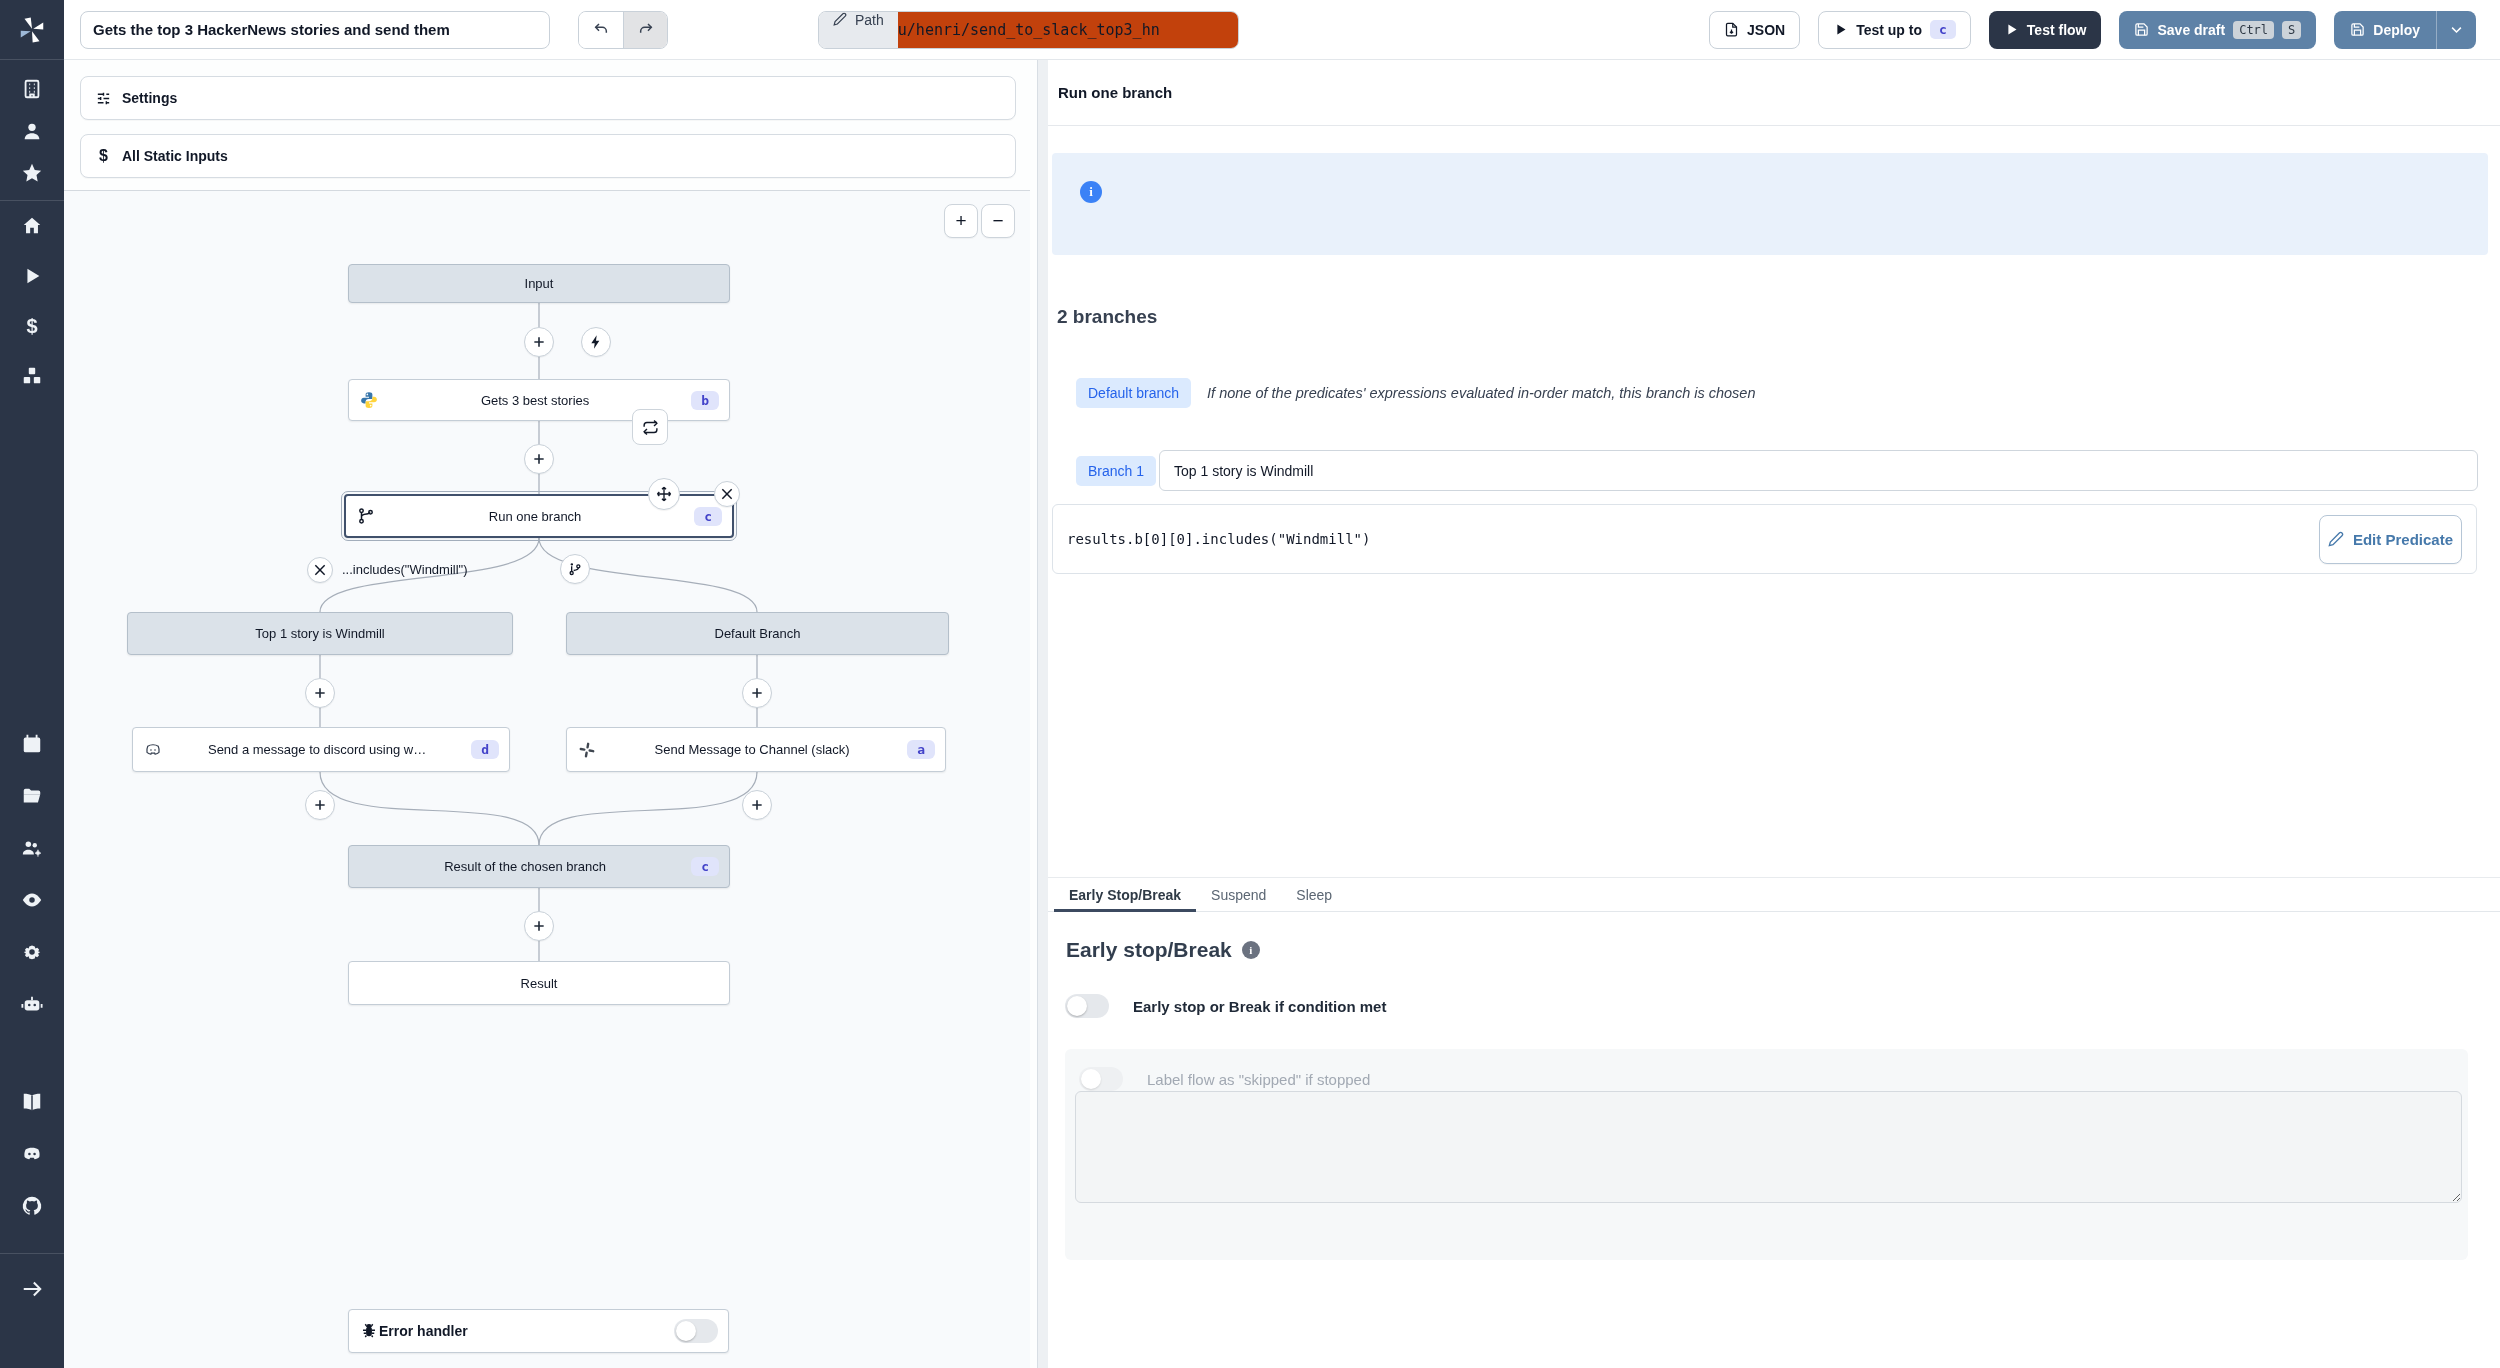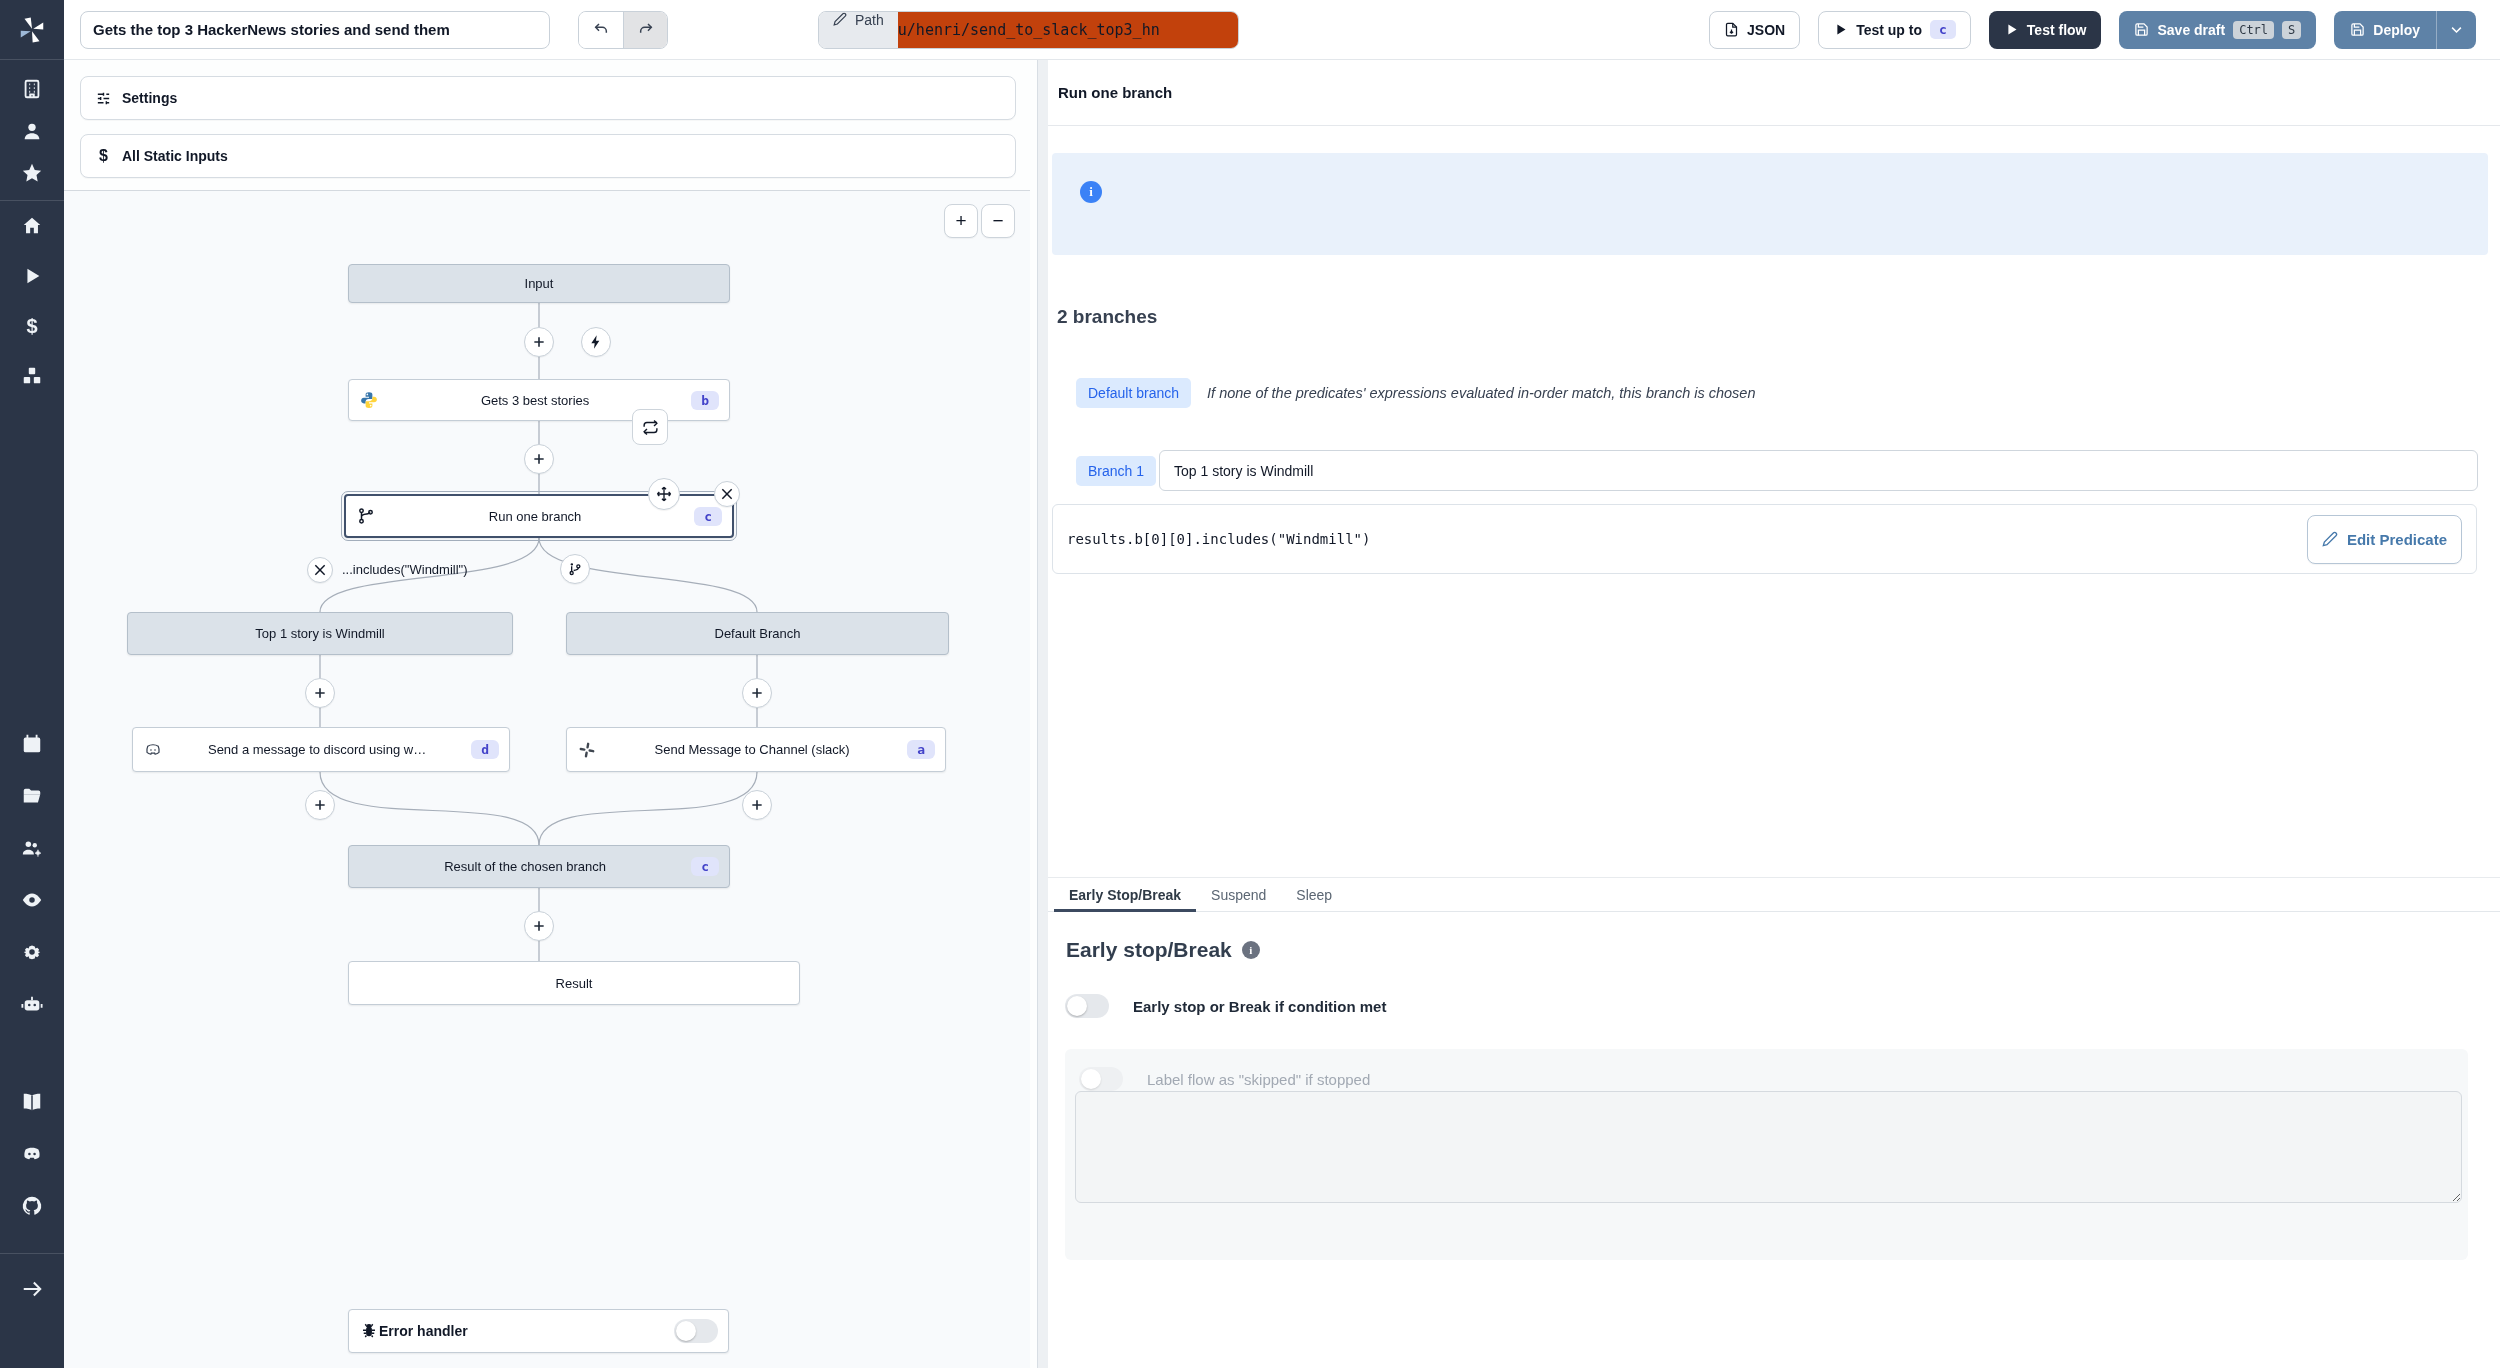--- a/index.html
+++ b/index.html
@@ -80,21 +80,21 @@
   .info-tx { color:#2563eb; font:14px "Liberation Sans", sans-serif; }
   .info-tx .l1 { font-weight:600; margin-bottom:18px; font-size:14.5px; }
   .branches-h { position:absolute; left:9px; top:246px; font:700 19px "Liberation Sans", sans-serif; color:#374151; }
   .badge-blue { background:#dbeafe; color:#2563eb; font:14px "Liberation Sans", sans-serif; padding:7px 12px; border-radius:5px; white-space:nowrap; }
   .default-row { position:absolute; left:28px; top:318px; display:flex; align-items:center; gap:16px; }
   .default-desc { font:italic 14.5px "Liberation Sans", sans-serif; color:#374151; }
   .branch-row { position:absolute; left:28px; top:390px; display:flex; align-items:center; gap:3px; right:22px; }
   .branch-input { flex:1; height:41px; border:1px solid #cfd6dd; border-radius:6px; padding:0 14px; font:14px "Liberation Sans", sans-serif; color:#111827; background:#fff; }
   .code-row { position:absolute; left:4px; right:23px; top:444px; height:70px; border:1px solid #dde3e9; border-radius:6px; background:#fff; display:flex; align-items:center; padding:0 14px; }
   .code-text { font:14px "DejaVu Sans Mono", monospace; color:#111827; flex:1; }
-  .edit-pred { height:49px; border:1px solid #b6c6d6; border-radius:8px; background:#fff; color:#4679ab; font:600 15px "Liberation Sans", sans-serif; display:flex; align-items:center; gap:9px; padding:0 14px; cursor:pointer; box-shadow:0 1px 1px rgba(0,0,0,.04); }
+  .edit-pred { height:49px; border:1px solid #b6c6d6; border-radius:8px; background:#fff; color:#4679ab; font:600 15px "Liberation Sans", sans-serif; display:flex; align-items:center; gap:9px; padding:0 8px; cursor:pointer; box-shadow:0 1px 1px rgba(0,0,0,.04); }
   .edit-pred svg { width:16px; height:16px; }
   .tabs { position:absolute; left:0; right:0; top:817px; height:35px; border-top:1px solid #e8ebee; border-bottom:1px solid #e3e7eb; display:flex; align-items:stretch; padding-left:6px; }
   .tab { display:flex; align-items:center; padding:0 15px; font:14px "Liberation Sans", sans-serif; color:#5b6673; cursor:pointer; position:relative; }
   .tab.active { color:#2f3a46; font-weight:600; }
   .tab.active::after { content:""; position:absolute; left:0; right:0; bottom:-1px; height:3px; background:#3c4a60; }
   .es-heading { position:absolute; left:18px; top:878px; font:700 21px "Liberation Sans", sans-serif; color:#323e4e; display:flex; align-items:center; gap:10px; }
   .es-info { width:18px; height:18px; border-radius:50%; background:#6b7280; color:#fff; font:700 11px "Liberation Serif", serif; display:flex; align-items:center; justify-content:center; }
   .es-toggle-row { position:absolute; left:17px; top:934px; display:flex; align-items:center; gap:24px; font:600 15px "Liberation Sans", sans-serif; color:#1f2937; }
   .skipped-panel { position:absolute; left:17px; top:989px; width:1403px; height:211px; background:#f6f8f9; border-radius:6px; padding:18px 10px 0 10px; }
   .skipped-row { display:flex; align-items:center; gap:24px; font:15px "Liberation Sans", sans-serif; color:#a2a9b3; margin-left:4px; }
@@ -471,21 +471,21 @@
             <span class="lbl-center">Result of the chosen branch</span>
             <span class="badge-id">c</span>
           </div>
 
           <div class="pcircle" style="left:460px; top:720px">
               <svg viewBox="0 0 24 24" fill="none" stroke="#1f2937" stroke-width="2.4">
                 <path d="M12 5v14M5 12h14"></path>
               </svg>
             </div>
 
-          <div class="node" style="left:284px; top:770px; width:452px; height:44px">
+          <div class="node" style="left:284px; top:770px; width:382px; height:44px">
             <span class="lbl-center">Result</span>
           </div>
 
           <div class="node" style="left:284px; top:1118px; width:381px; height:44px; font-weight:600; font-size:14px">
             <span class="node-icon">
               <svg viewBox="0 0 24 24" fill="none" stroke="#111827" stroke-width="1.8">
                   <path d="M9 10a3 3 0 016 0v5a3 3 0 01-6 0z" fill="#111827"></path>
                   <path d="M9 6.5a3 3 0 016 0" fill="#111827"></path>
                   <path d="M12 6V4M8.5 5L7 3m8.5 2L17 3M8 11H4m4 4H5m11-4h4m-4 4h3M8.5 18L7 20m8.5-2l1.5 2"></path>
                 </svg>

